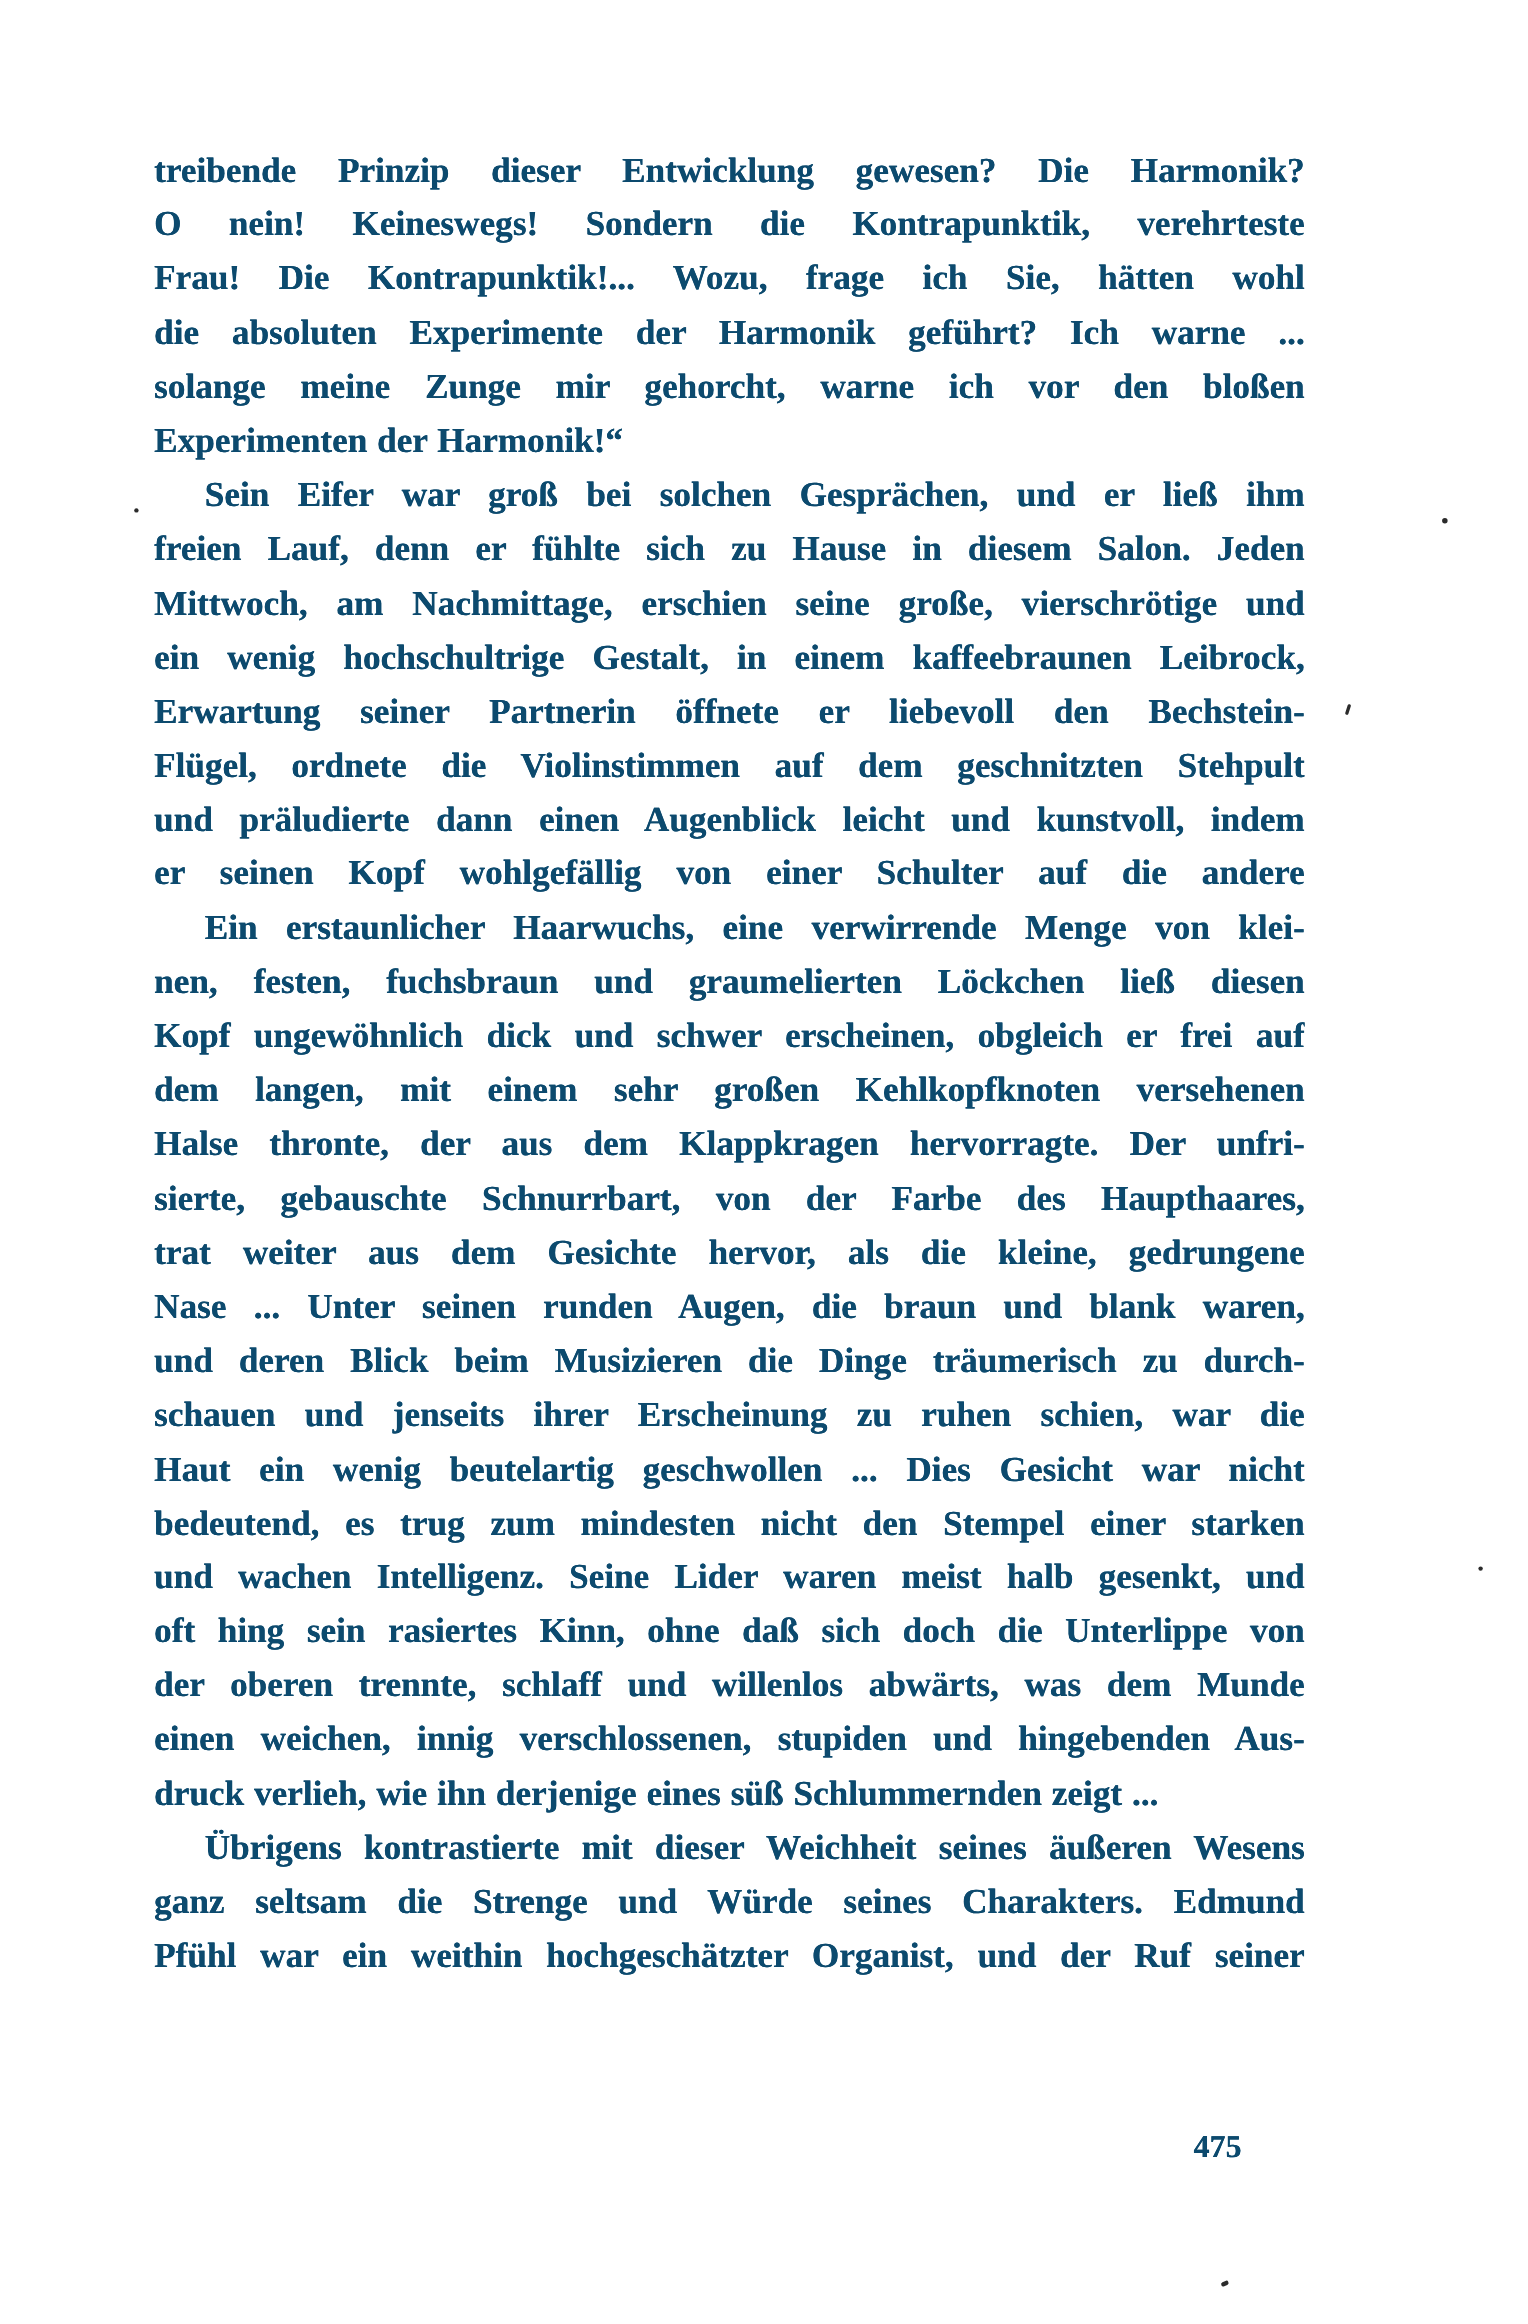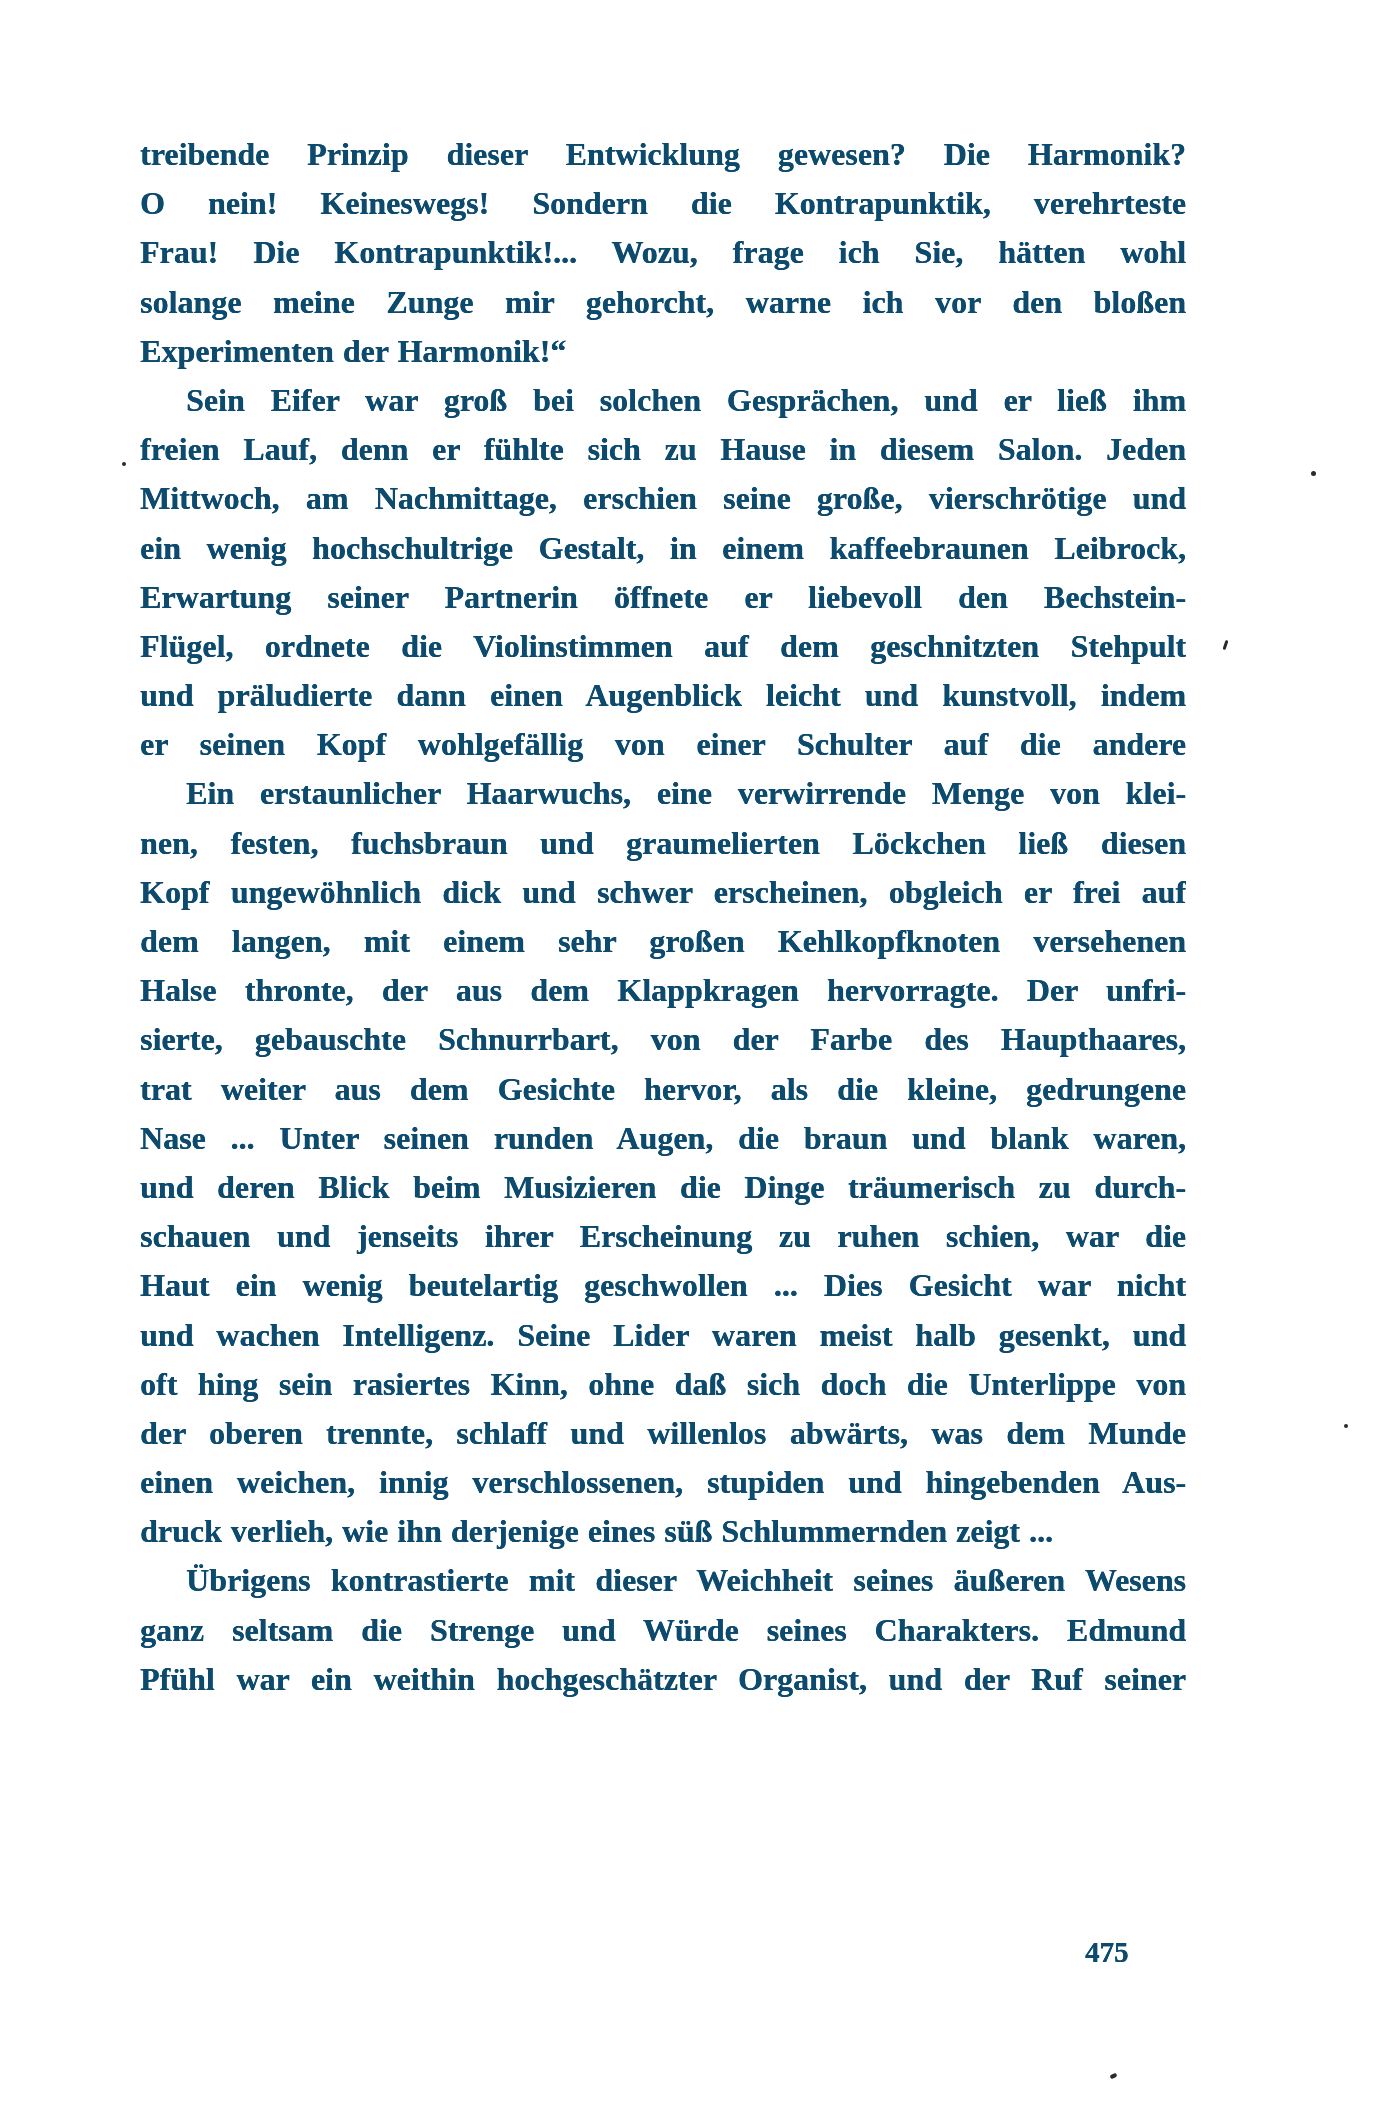--- a/index.html
+++ b/index.html
@@ -64,20 +64,21 @@
   .speck.s5 { left: 1110px; top: 2032px; width: 7px; height: 4px; border-radius: 2px; transform: rotate(-25deg); }
 </style>
 </head>
 <body>
 
 <div class="page">
   <div class="text-block">
       <div class="line">treibende Prinzip dieser Entwicklung gewesen? Die Harmonik?</div>
       <div class="line">O nein! Keineswegs! Sondern die Kontrapunktik, verehrteste</div>
       <div class="line">Frau! Die Kontrapunktik!... Wozu, frage ich Sie, hätten wohl</div>
+      <div class="line">die absoluten Experimente der Harmonik geführt? Ich warne ...</div>
       <div class="line">solange meine Zunge mir gehorcht, warne ich vor den bloßen</div>
       <div class="line par-end">Experimenten der Harmonik!“</div>
       <div class="line indent">Sein Eifer war groß bei solchen Gesprächen, und er ließ ihm</div>
       <div class="line">freien Lauf, denn er fühlte sich zu Hause in diesem Salon. Jeden</div>
       <div class="line">Mittwoch, am Nachmittage, erschien seine große, vierschrötige und</div>
       <div class="line">ein wenig hochschultrige Gestalt, in einem kaffeebraunen Leibrock,</div>
       <div class="line">Erwartung seiner Partnerin öffnete er liebevoll den Bechstein-</div>
       <div class="line">Flügel, ordnete die Violinstimmen auf dem geschnitzten Stehpult</div>
       <div class="line">und präludierte dann einen Augenblick leicht und kunstvoll, indem</div>
       <div class="line">er seinen Kopf wohlgefällig von einer Schulter auf die andere</div>
@@ -85,20 +86,21 @@
       <div class="line">nen, festen, fuchsbraun und graumelierten Löckchen ließ diesen</div>
       <div class="line">Kopf ungewöhnlich dick und schwer erscheinen, obgleich er frei auf</div>
       <div class="line">dem langen, mit einem sehr großen Kehlkopfknoten versehenen</div>
       <div class="line">Halse thronte, der aus dem Klappkragen hervorragte. Der unfri-</div>
       <div class="line">sierte, gebauschte Schnurrbart, von der Farbe des Haupthaares,</div>
       <div class="line">trat weiter aus dem Gesichte hervor, als die kleine, gedrungene</div>
       <div class="line">Nase ... Unter seinen runden Augen, die braun und blank waren,</div>
       <div class="line">und deren Blick beim Musizieren die Dinge träumerisch zu durch-</div>
       <div class="line">schauen und jenseits ihrer Erscheinung zu ruhen schien, war die</div>
       <div class="line">Haut ein wenig beutelartig geschwollen ... Dies Gesicht war nicht</div>
+      <div class="line">bedeutend, es trug zum mindesten nicht den Stempel einer starken</div>
       <div class="line">und wachen Intelligenz. Seine Lider waren meist halb gesenkt, und</div>
       <div class="line">oft hing sein rasiertes Kinn, ohne daß sich doch die Unterlippe von</div>
       <div class="line">der oberen trennte, schlaff und willenlos abwärts, was dem Munde</div>
       <div class="line">einen weichen, innig verschlossenen, stupiden und hingebenden Aus-</div>
       <div class="line par-end">druck verlieh, wie ihn derjenige eines süß Schlummernden zeigt ...</div>
       <div class="line indent">Übrigens kontrastierte mit dieser Weichheit seines äußeren Wesens</div>
       <div class="line">ganz seltsam die Strenge und Würde seines Charakters. Edmund</div>
       <div class="line">Pfühl war ein weithin hochgeschätzter Organist, und der Ruf seiner</div>
     </div>
 

